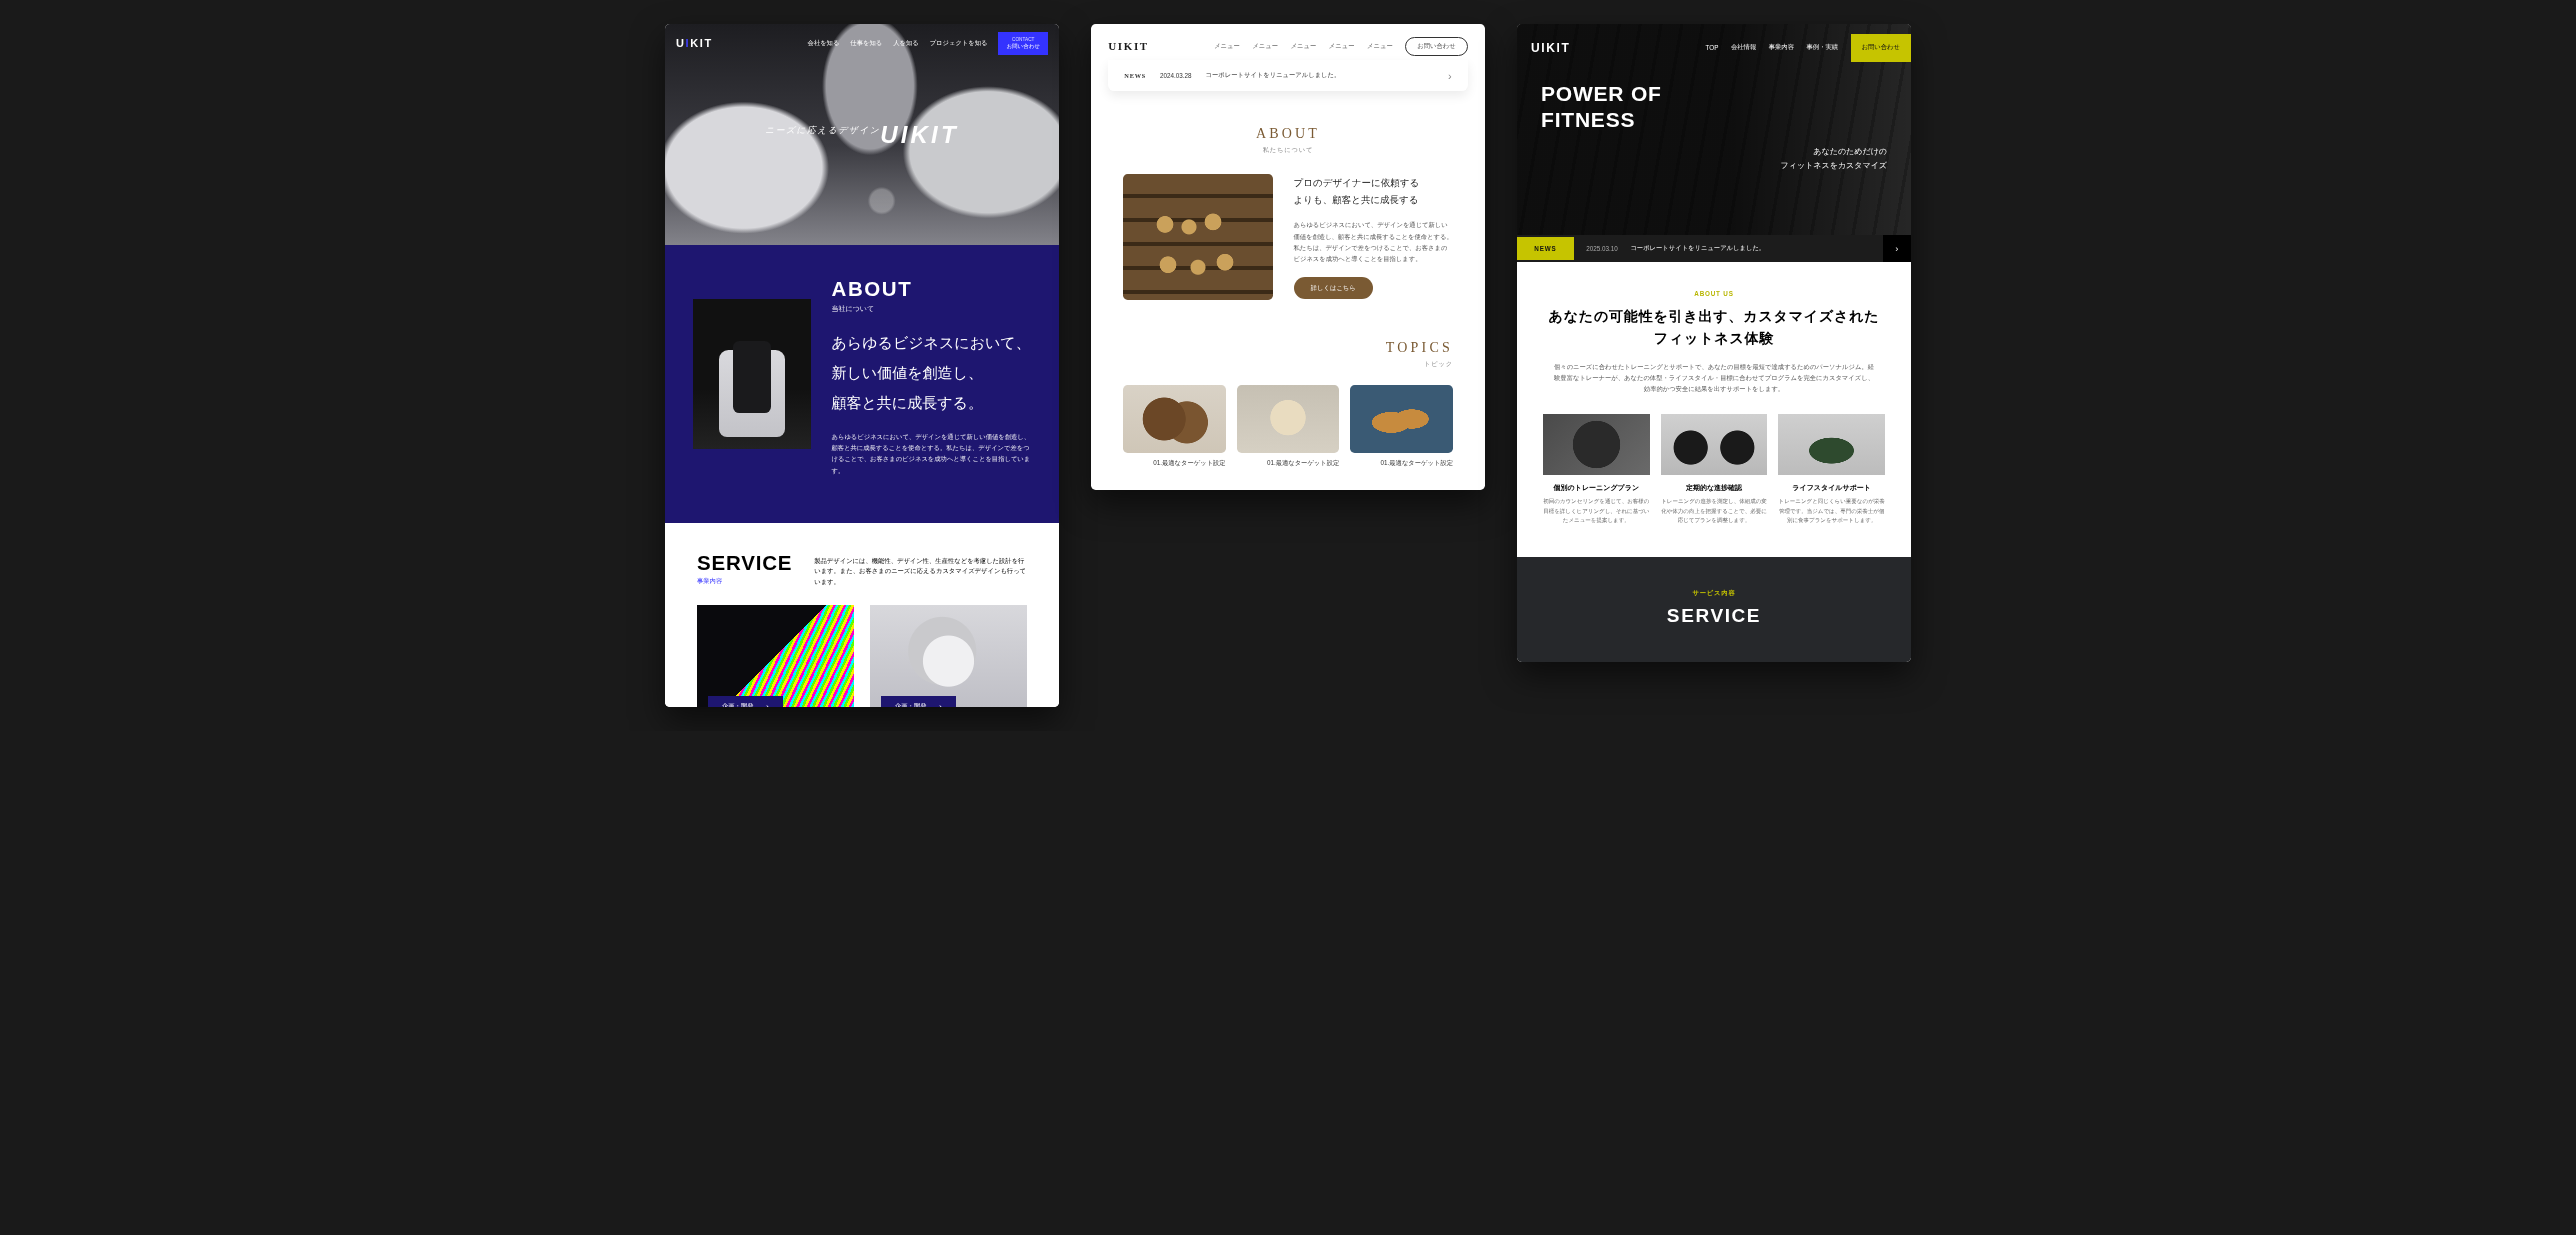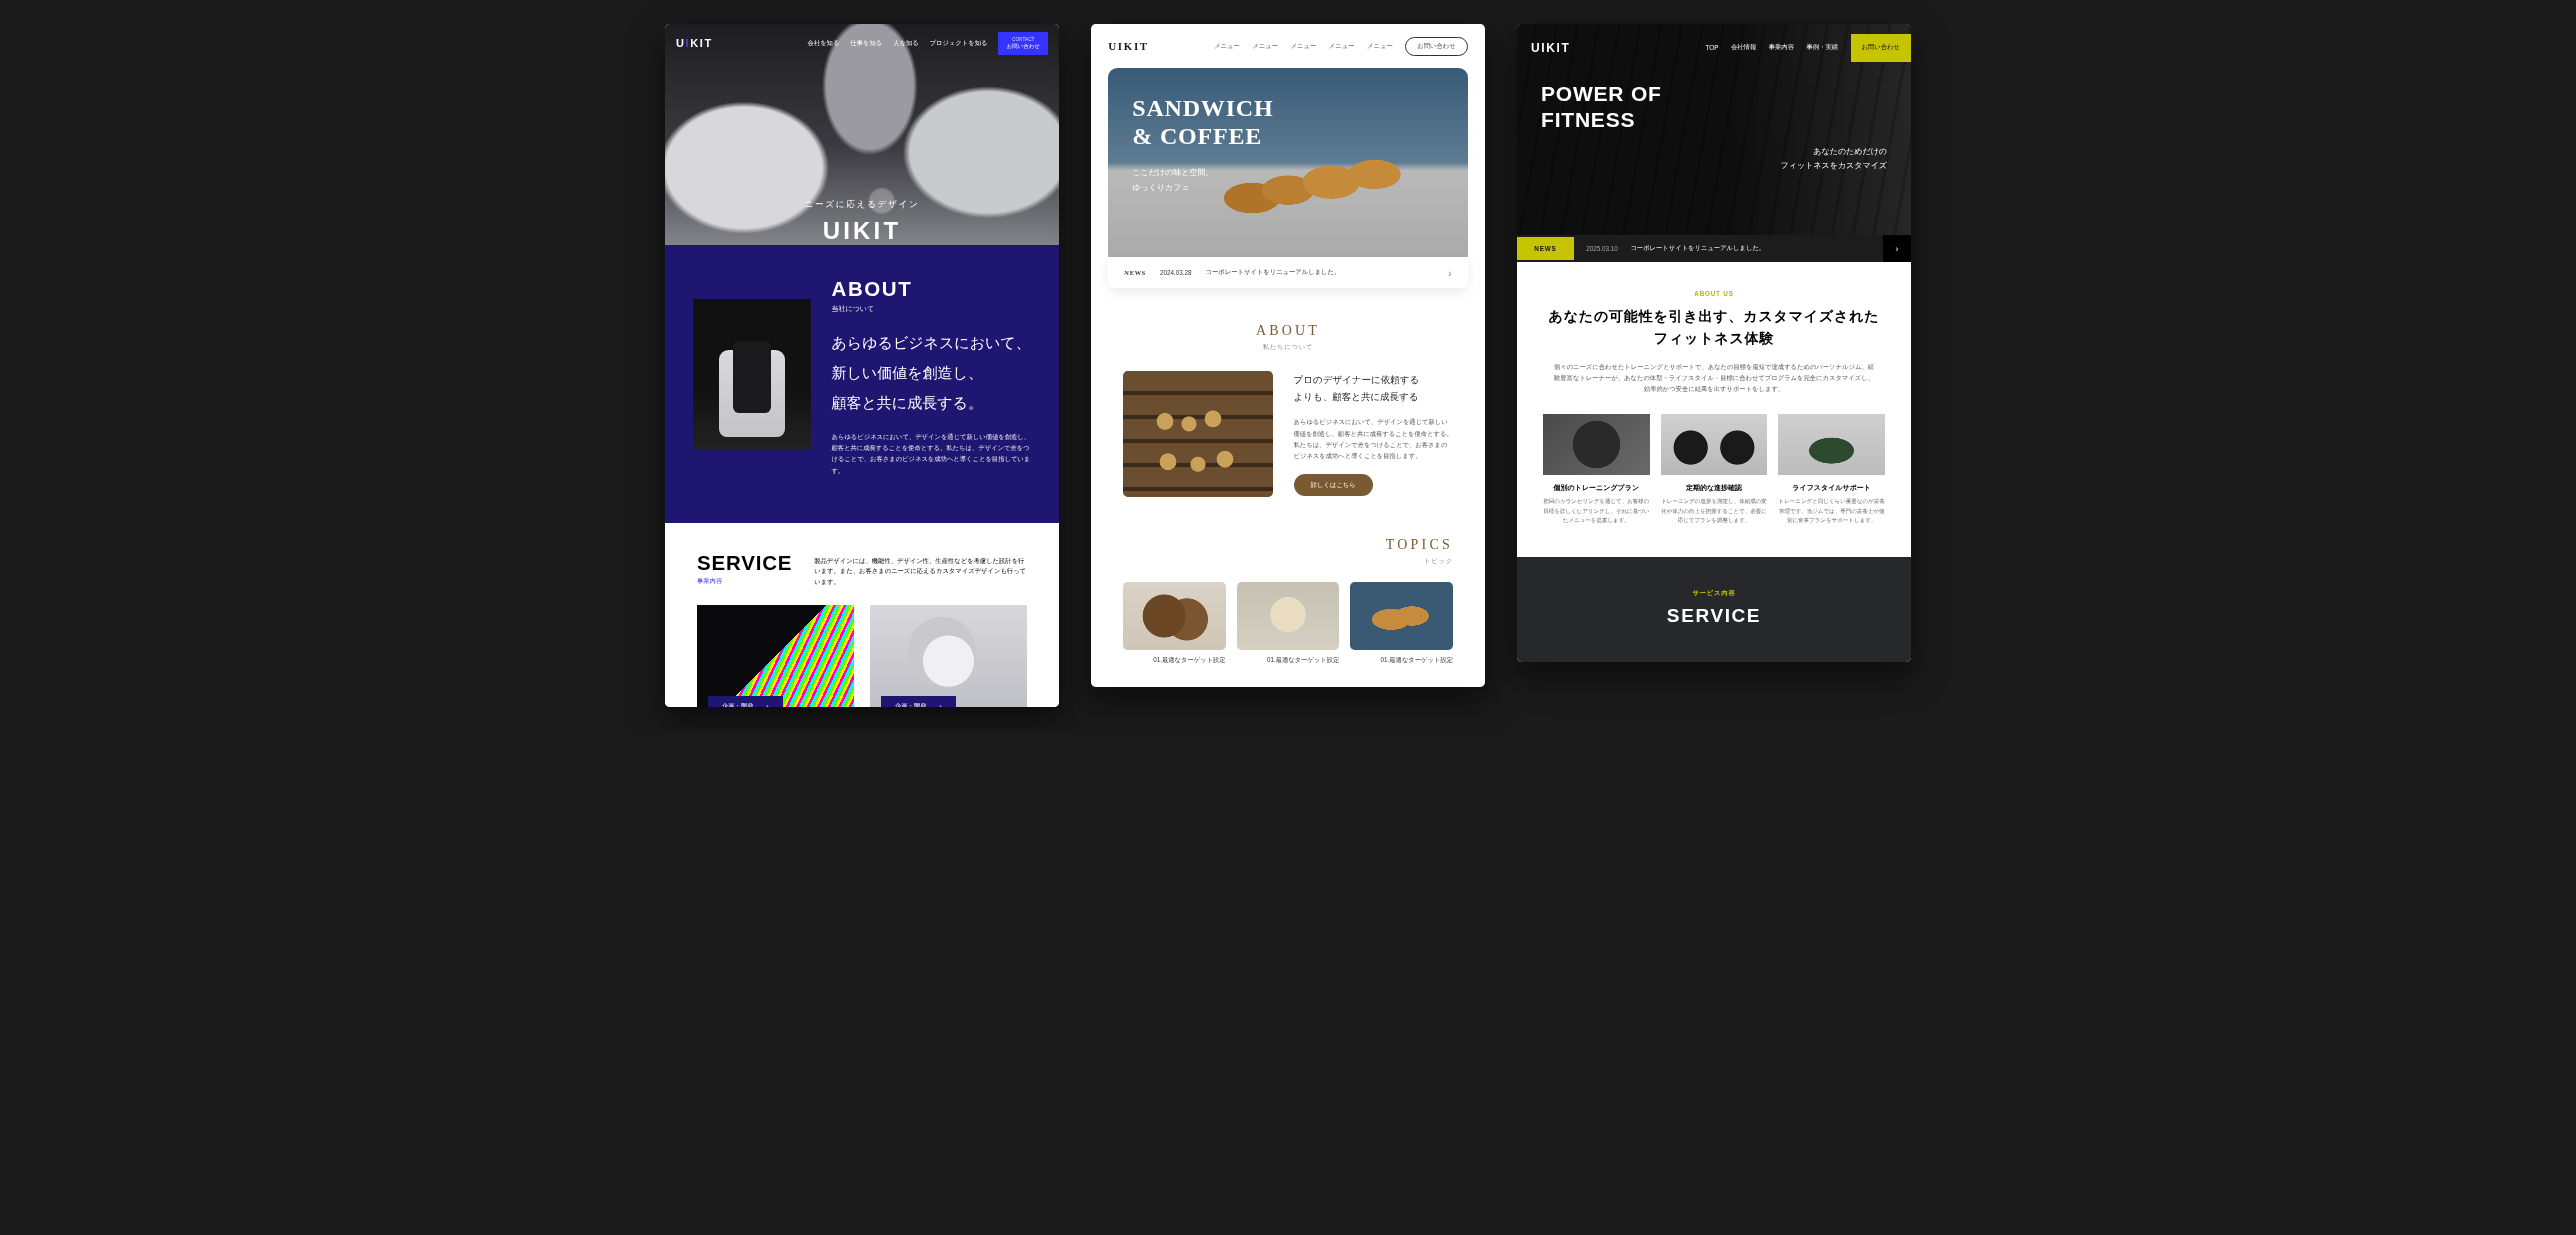--- a/index.html
+++ b/index.html
@@ -37,22 +37,23 @@
   }
   .c1-contact-btn .en{font-size:4.7px;opacity:.8;display:block;}
   .c1-hero{
     height:221px;position:relative;
     background:
       radial-gradient(circle at 55% 80%,#fff4 0 4%,transparent 5%),
       radial-gradient(ellipse 142px 110px at 20% 65%,#d8d8dc 0 55%,transparent 60%),
       radial-gradient(ellipse 142px 110px at 82% 58%,#c9cacd 0 55%,transparent 60%),
       radial-gradient(ellipse 87px 126px at 52% 28%,#9a9aa0 0 50%,transparent 55%),
       linear-gradient(180deg,#1d1d21 0%,#3a3a40 55%,#83838a 100%);
-    display:flex;flex-direction:column;align-items:center;justify-content:flex-end;
+    display:flex;flex-direction:row;align-items:center;justify-content:center;
     color:#fff;
+    font-style:italic;
   }
   .c1-hero-sub{font-size:8.7px;letter-spacing:1.6px;margin-bottom:6.3px;}
   .c1-hero-title{font-size:24px;font-weight:800;letter-spacing:3.2px;}
   .c1-about{
     background:#1e1670;color:#fff;
     padding:32px 28px 47px;
     display:flex;gap:20.5px;align-items:flex-start;
   }
   .c1-about-img{
     width:118px;height:150px;background:#000;position:relative;flex:0 0 118px;margin-top:22px;
@@ -269,30 +270,20 @@
     <div class="c2-logo">UIKIT</div>
     <div class="c2-nav">
       <span>メニュー</span>
       <span>メニュー</span>
       <span>メニュー</span>
       <span>メニュー</span>
       <span>メニュー</span>
       <span class="c2-contact">お問い合わせ</span>
     </div>
   </div>
-  <div class="c2-hero">
-    <div class="c2-hero-inner">
-      <div class="c2-hero-h">SANDWICH</div>
-      <div class="c2-hero-h">&amp; COFFEE</div>
-      <div class="c2-hero-sub">
-        <span>ここだけの味と空間、</span><br>
-        <span>ゆっくりカフェ</span>
-      </div>
-    </div>
-  </div>
   <div class="c2-news">
     <span class="c2-news-label">NEWS</span>
     <span>2024.03.28</span>
     <span>コーポレートサイトをリニューアルしました。</span>
     <span class="c2-news-arrow">›</span>
   </div>
   <div class="c2-about">
     <div class="c2-sec-h">ABOUT</div>
     <div class="c2-sec-jp">私たちについて</div>
     <div class="c2-about-row">

